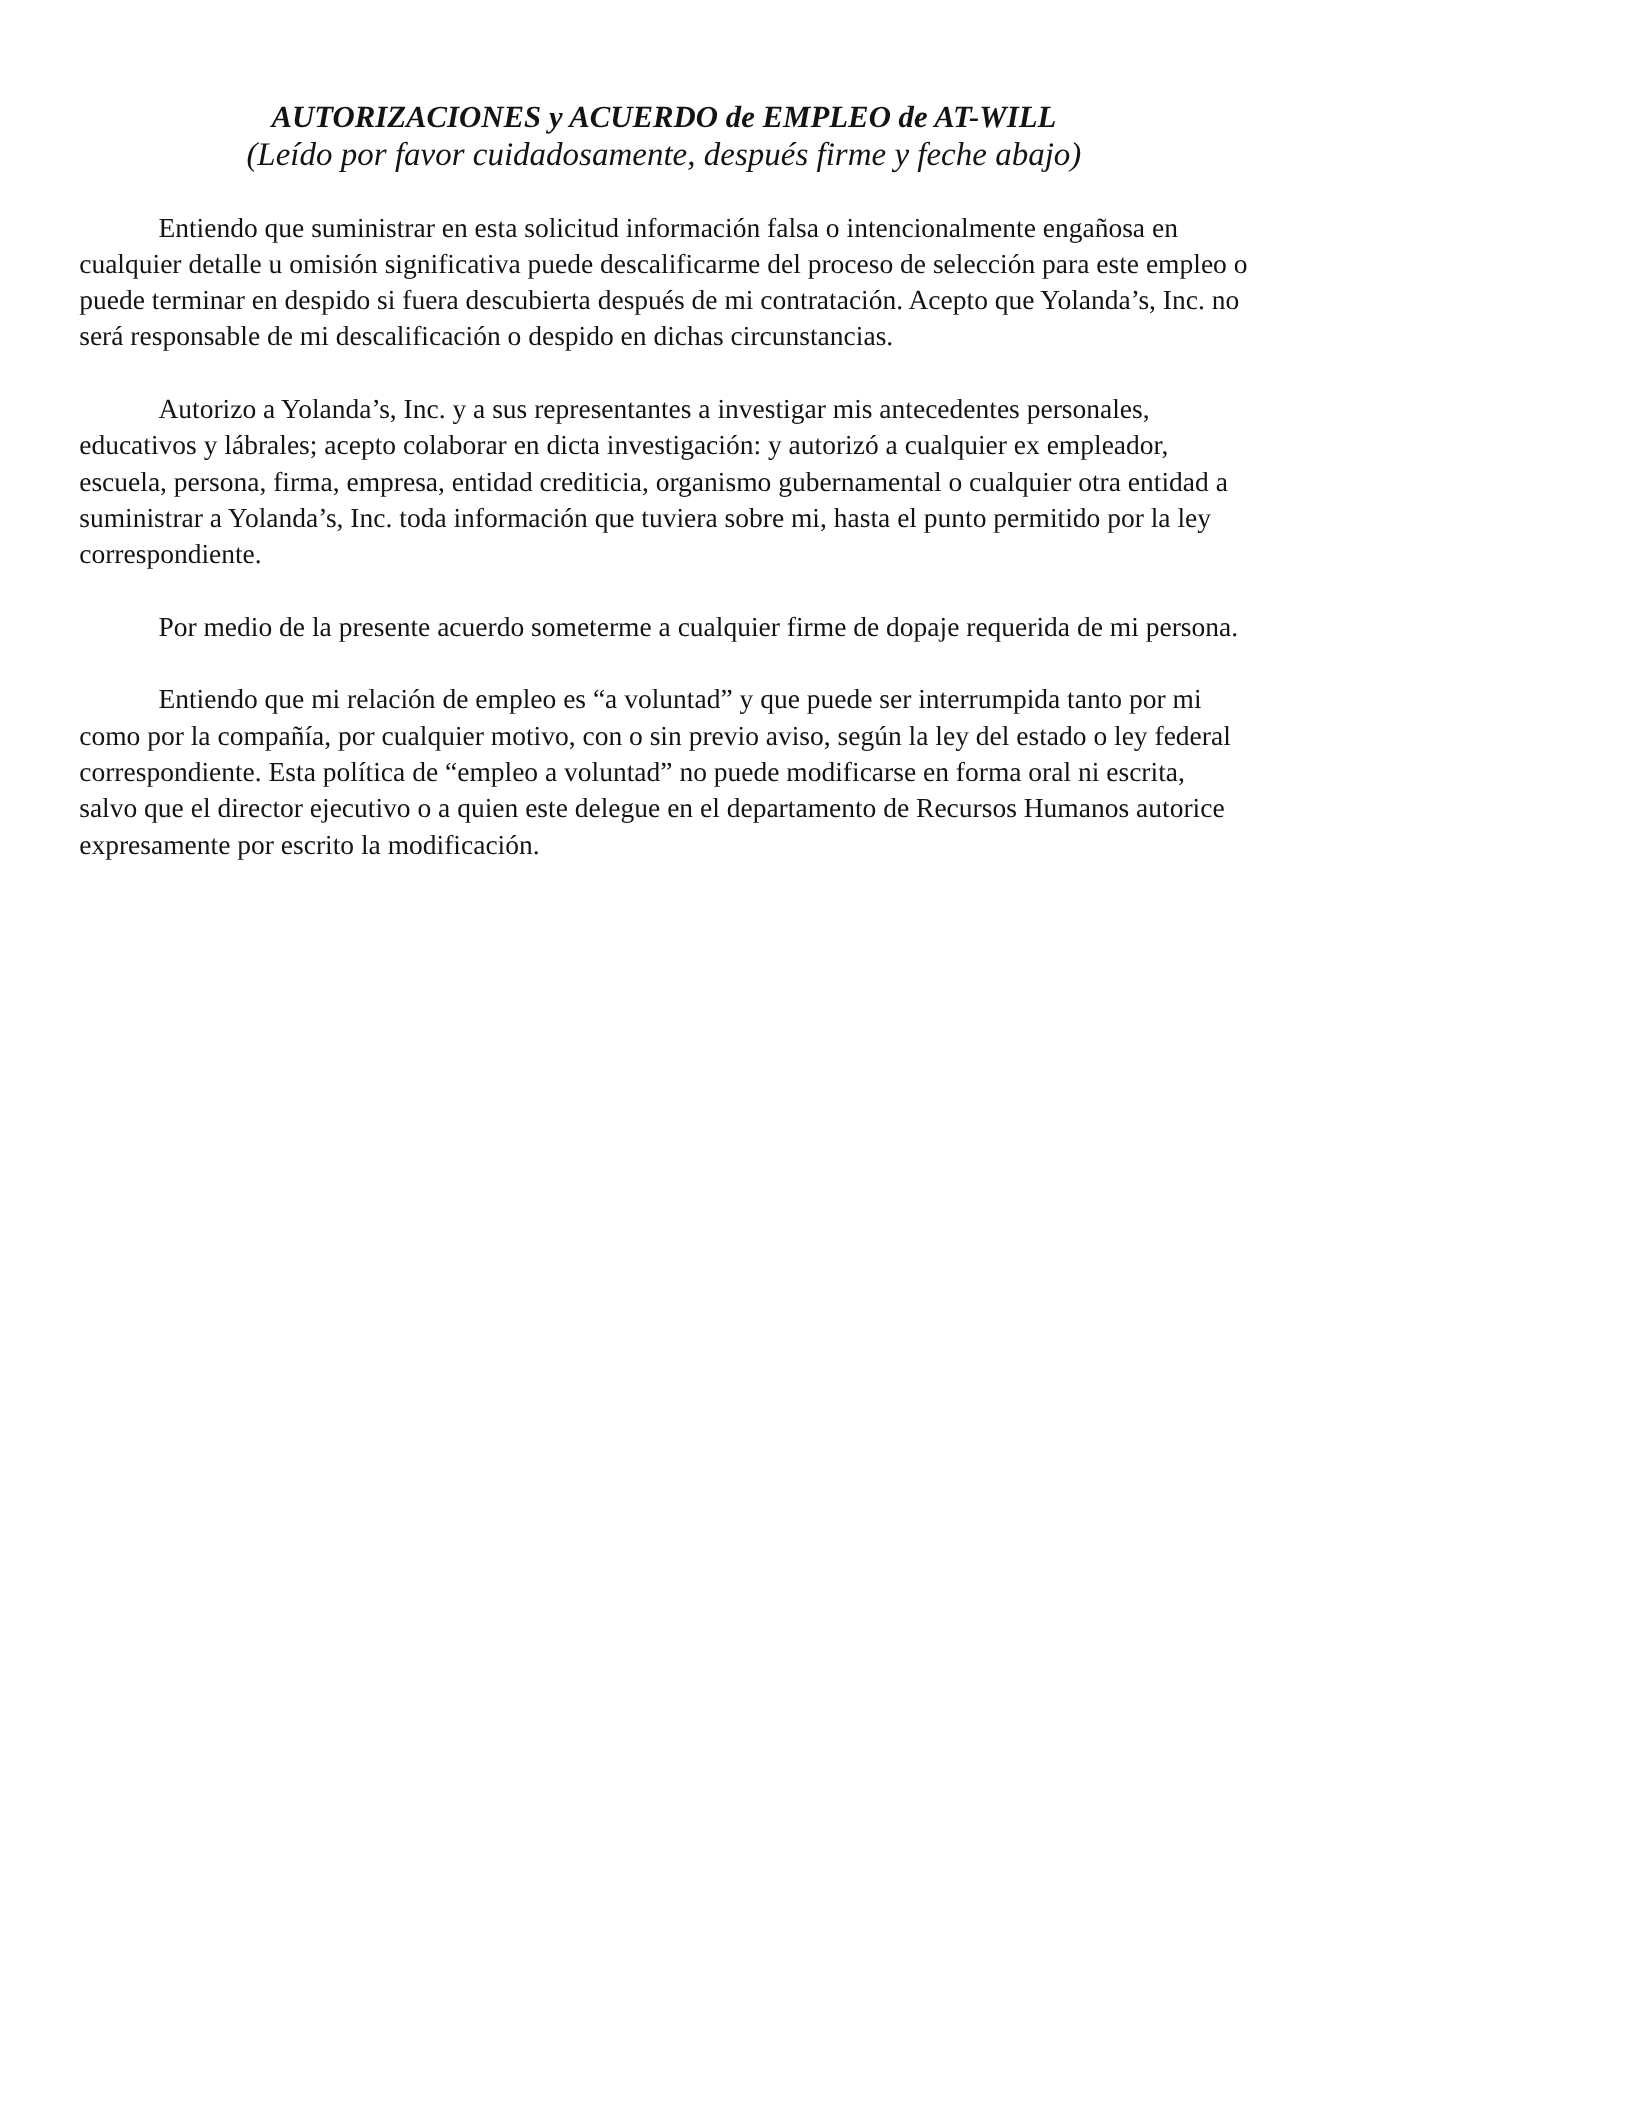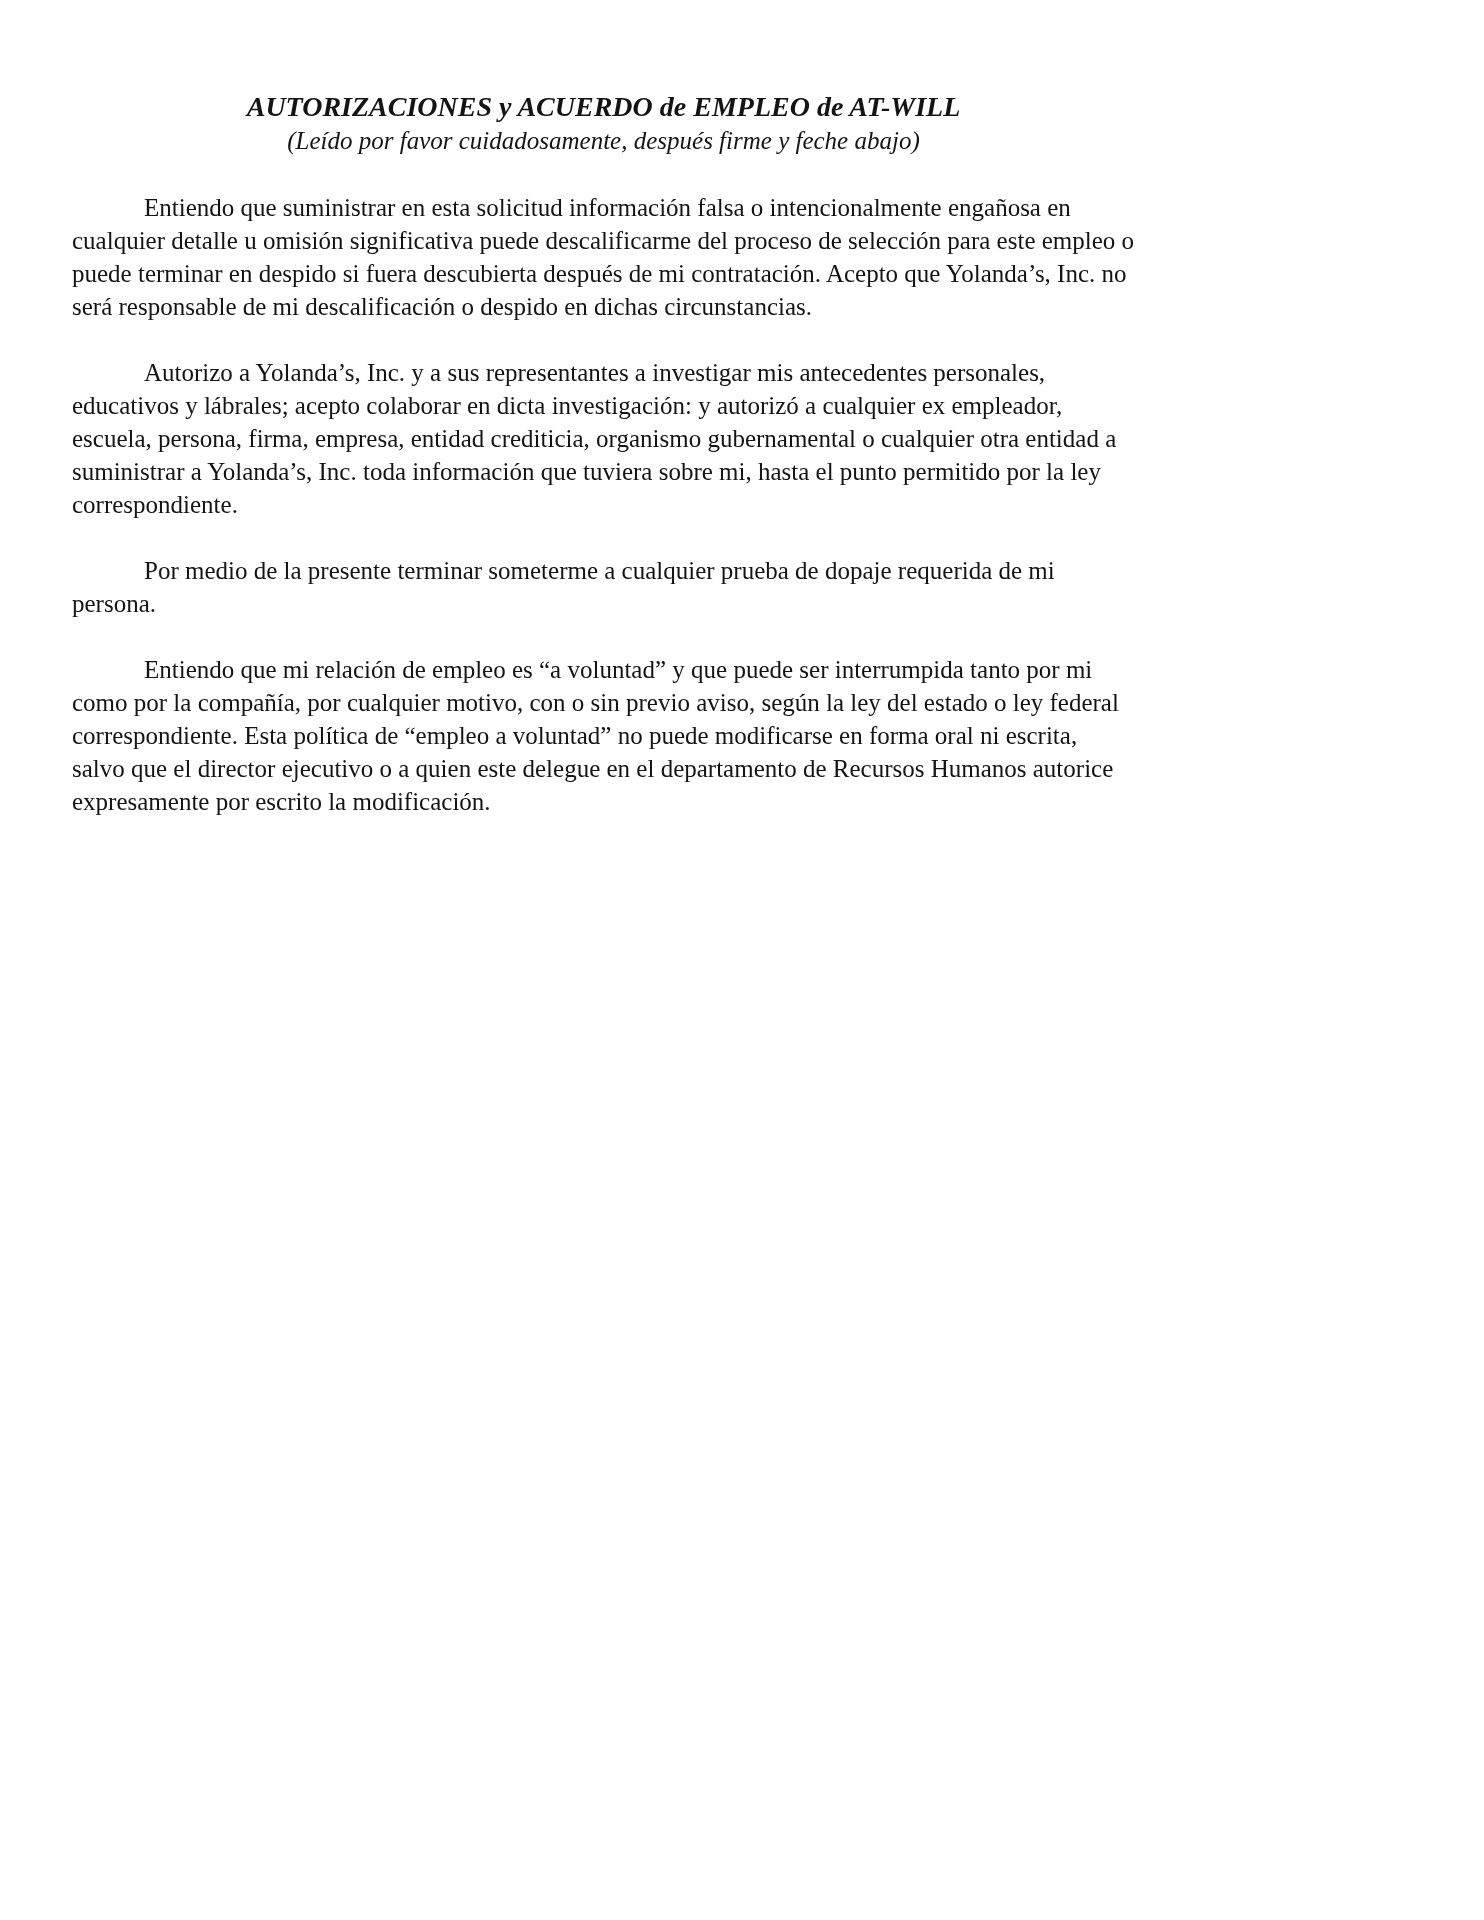--- a/index.html
+++ b/index.html
@@ -25,21 +25,21 @@
     text-align: center;
     font-weight: bold;
     font-style: italic;
     font-size: 28px;
     line-height: 34px;
     margin: 0;
   }
   .doc-subtitle {
     text-align: center;
     font-style: italic;
-    font-size: 25px;
+    font-size: 30px;
     line-height: 34px;
     margin: 0;
   }
   p.body-par {
     font-size: 25px;
     line-height: 33px;
     margin: 33px 0 0 0;
     text-indent: 72px;
     text-align: left;
   }
@@ -75,19 +75,19 @@
 
   <h1 class="doc-title">AUTORIZACIONES y ACUERDO de EMPLEO de AT-WILL</h1>
 
   <div class="doc-subtitle">(Leído por favor cuidadosamente, después firme y feche abajo)</div>
 
 
   <p class="body-par">Entiendo que suministrar en esta solicitud información falsa o intencionalmente engañosa en cualquier detalle u omisión significativa puede descalificarme del proceso de selección para este empleo o puede terminar en despido si fuera descubierta después de mi contratación. Acepto que Yolanda’s, Inc. no será responsable de mi descalificación o despido en dichas circunstancias.</p>
 
   <p class="body-par">Autorizo a Yolanda’s, Inc. y a sus representantes a investigar mis antecedentes personales, educativos y lábrales; acepto colaborar en dicta investigación: y autorizó a cualquier ex empleador, escuela, persona, firma, empresa, entidad crediticia, organismo gubernamental o cualquier otra entidad a suministrar a Yolanda’s, Inc. toda información que tuviera sobre mi, hasta el punto permitido por la ley correspondiente.</p>
 
-  <p class="body-par">Por medio de la presente terminar someterme a cualquier prueba de dopaje requerida de mi persona.</p>
+  <p class="body-par">Por medio de la presente acuerdo someterme a cualquier firme de dopaje requerida de mi persona.</p>
 
   <p class="body-par">Entiendo que mi relación de empleo es “a voluntad” y que puede ser interrumpida tanto por mi como por la compañía, por cualquier motivo, con o sin previo aviso, según la ley del estado o ley federal correspondiente. Esta política de “empleo a voluntad” no puede modificarse en forma oral ni escrita, salvo que el director ejecutivo o a quien este delegue en el departamento de Recursos Humanos autorice expresamente por escrito la modificación.</p>
 
 
 
 </div>
 
 </body></html>

